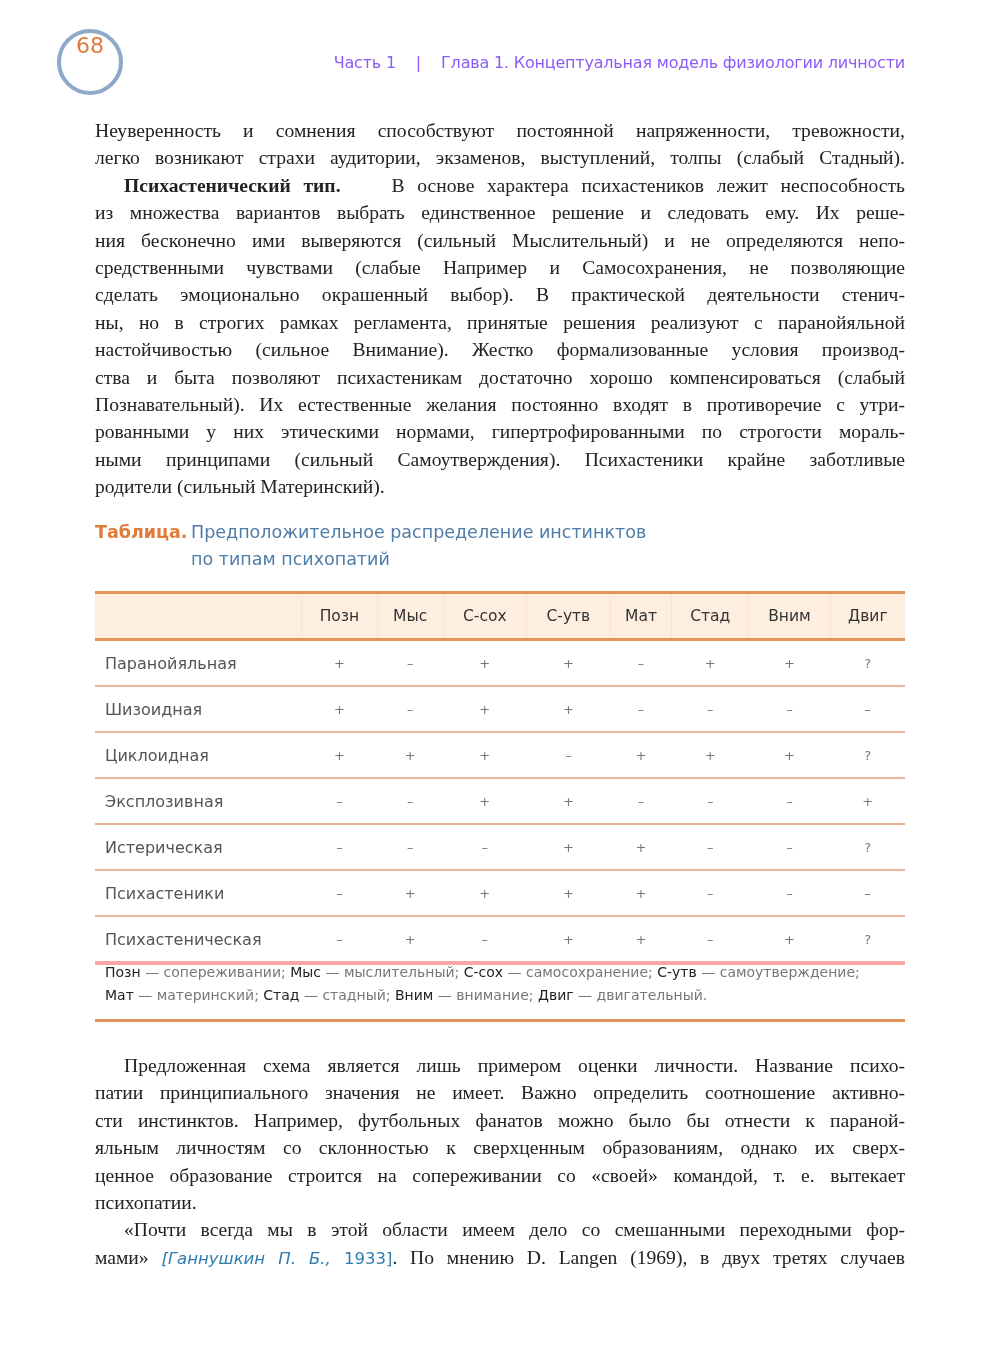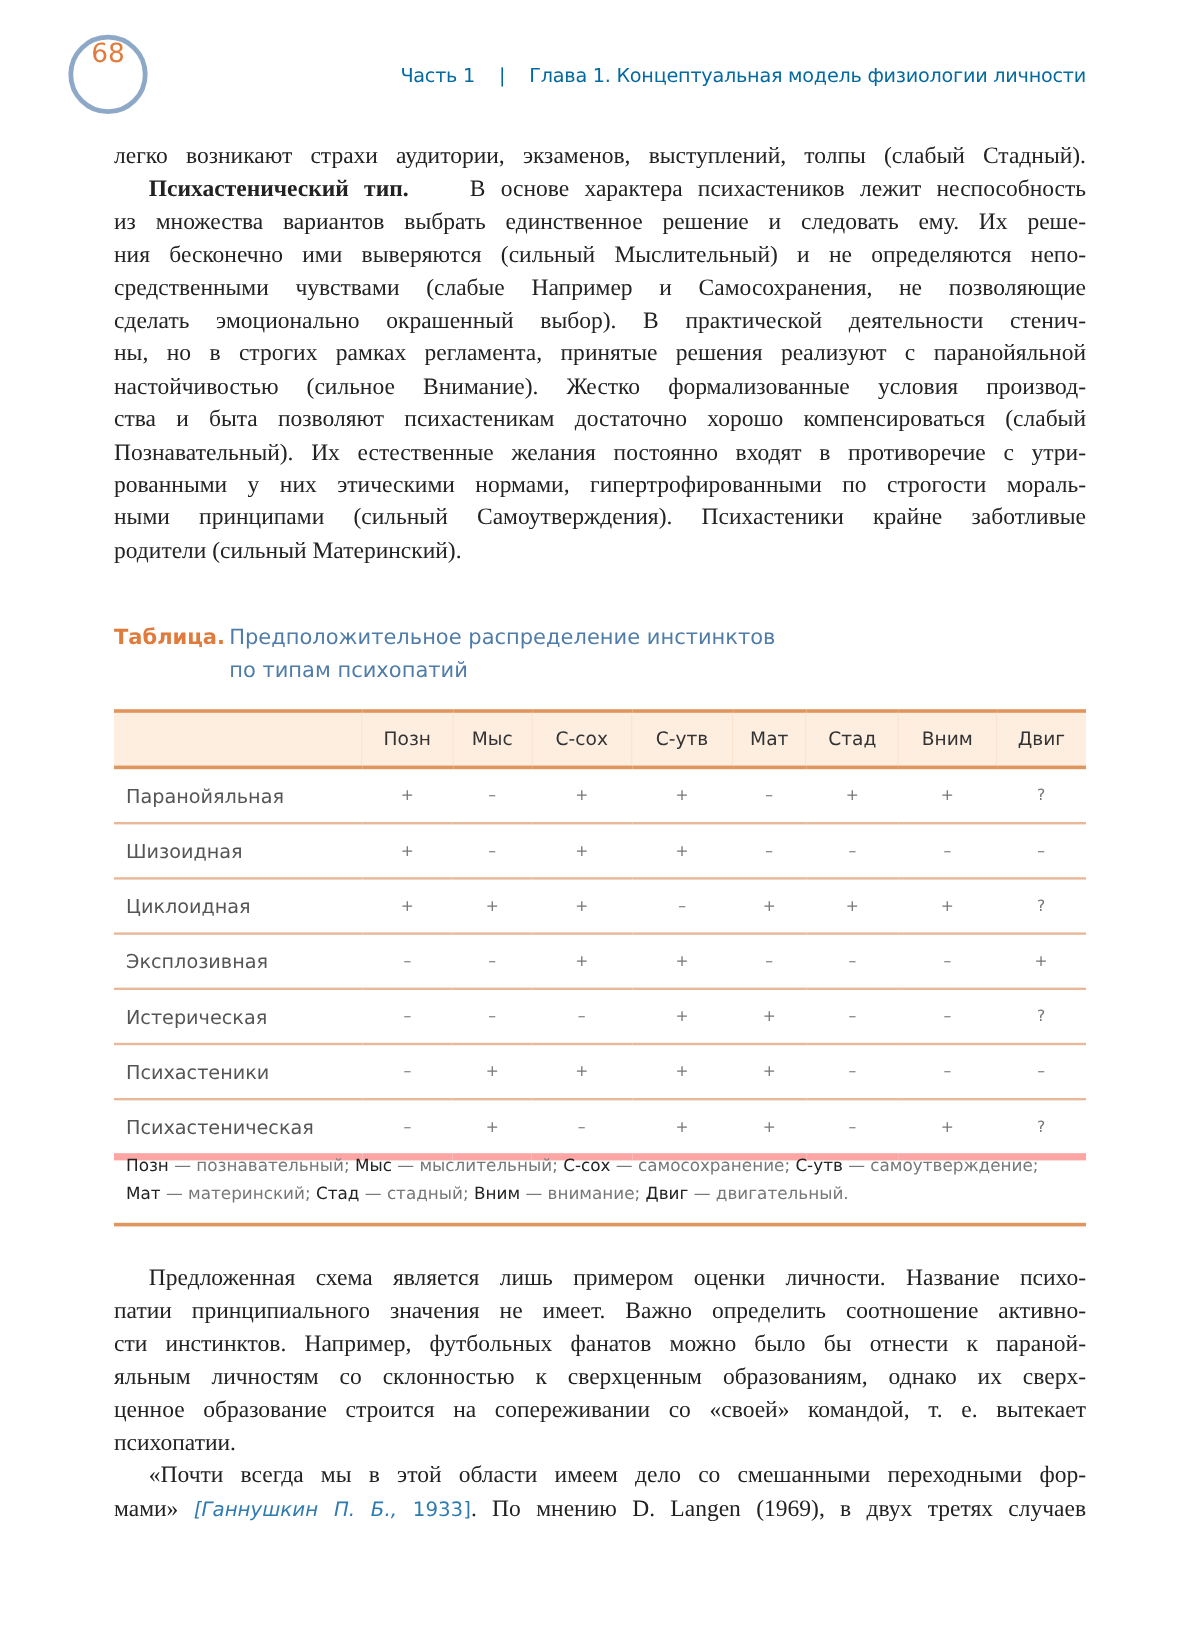--- a/index.html
+++ b/index.html
@@ -7,21 +7,21 @@
 
   .page-number-circle {
     position: absolute; left: 57px; top: 29px;
     width: 66px; height: 66px; border-radius: 50%;
     border: 4px solid #8ea9c8; box-sizing: border-box;
     display: flex; align-items: flex-start; justify-content: center;
     font-family: "DejaVu Sans", sans-serif; font-size: 22px; color: #e07b3c;
   }
   .running-header {
     position: absolute; right: 95px; top: 53px;
-    font-family: "DejaVu Sans", sans-serif; font-size: 16px; color: #0369a1;
+    font-family: "DejaVu Sans", sans-serif; font-size: 16px; color: #8b5cf6;
     white-space: nowrap; letter-spacing: -0.2px;
   }
   .running-header .sep { margin: 0 20px; }
   .running-header .chap { }
 
   .body-text {
     position: absolute; left: 95px; width: 810px;
     font-family: "Liberation Serif", serif; font-size: 19.6px; line-height: 27.4px;
     color: #222; text-align: justify;
   }
@@ -51,21 +51,21 @@
     border-left: 1px solid #fbe3cf; padding: 0;
   }
   .data-table th:first-child { border-left: none; width: 206px; }
   .data-table td {
     height: 44px; font-size: 13px; color: #777; text-align: center;
     border-bottom: 2px solid #e8b898; padding: 0;
   }
   .data-table td.row-label {
     text-align: left; padding-left: 10px; font-size: 16px; color: #555;
   }
-  .data-table tbody tr:last-child td { border-bottom: 6px solid #fca5a5; }
+  .data-table tbody tr:last-child td { border-bottom: 4px solid #fca5a5; }
 
   .legend {
     position: absolute; left: 95px; top: 961px; width: 810px;
     font-family: "DejaVu Sans", sans-serif; font-size: 14px; line-height: 23px; color: #777;
     padding: 0 10px 12px 10px; box-sizing: border-box;
     border-bottom: 3px solid #e0955c;
   }
   .legend b { font-weight: normal; color: #222; }
 </style>
 </head>
@@ -73,20 +73,21 @@
 
 <div class="page-number-circle">
   <span>68</span>
 </div>
 <div class="running-header">
   <span>Часть 1</span><span class="sep">|</span><span class="chap">Глава 1.  Концептуальная модель физиологии личности</span>
 </div>
 
 <div class="body-text" style="top:117px;">
   <p>
+    <span class="line">Неуверенность и сомнения способствуют постоянной напряженности, тревожности,</span>
     <span class="line">легко возникают страхи аудитории, экзаменов, выступлений, толпы (слабый Стадный).</span>
   </p>
   <p>
     <span class="line" style="padding-left:29px;"><span class="lead">Психастенический тип.</span>&nbsp;&nbsp;&nbsp; <span>В основе характера психастеников лежит неспособность</span></span>
     <span class="line">из множества вариантов выбрать единственное решение и следовать ему. Их реше-</span>
     <span class="line">ния бесконечно ими выверяются (сильный Мыслительный) и не определяются непо-</span>
     <span class="line">средственными чувствами (слабые Например и Самосохранения, не позволяющие</span>
     <span class="line">сделать эмоционально окрашенный выбор). В практической деятельности стенич-</span>
     <span class="line">ны, но в строгих рамках регламента, принятые решения реализуют с паранойяльной</span>
     <span class="line">настойчивостью (сильное Внимание). Жестко формализованные условия производ-</span>
@@ -190,21 +191,21 @@
         <td>–</td>
         <td>+</td>
         <td>+</td>
         <td>–</td>
         <td>+</td>
         <td>?</td>
       </tr>
     </tbody>
 </table>
 
-<div class="legend" id="legend"><b>Позн</b><span> — познавательный; </span><b>Мыс</b><span> — мыслительный; </span><b>С-сох</b><span> — самосохранение; </span><b>С-утв</b><span> — самоутверждение;</span><br><b>Мат</b><span> — материнский; </span><b>Стад</b><span> — стадный; </span><b>Вним</b><span> — внимание; </span><b>Двиг</b><span> — двигательный.</span></div>
+<div class="legend" id="legend"><b>Позн</b><span> — сопереживании; </span><b>Мыс</b><span> — мыслительный; </span><b>С-сох</b><span> — самосохранение; </span><b>С-утв</b><span> — самоутверждение;</span><br><b>Мат</b><span> — материнский; </span><b>Стад</b><span> — стадный; </span><b>Вним</b><span> — внимание; </span><b>Двиг</b><span> — двигательный.</span></div>
 
 <div class="body-text" style="top:1052px;">
   <p>
     <span class="line" style="padding-left:29px;">Предложенная схема является лишь примером оценки личности. Название психо-</span>
     <span class="line">патии принципиального значения не имеет. Важно определить соотношение активно-</span>
     <span class="line">сти инстинктов. Например, футбольных фанатов можно было бы отнести к параной-</span>
     <span class="line">яльным личностям со склонностью к сверхценным образованиям, однако их сверх-</span>
     <span class="line">ценное образование строится на сопереживании со «своей» командой, т. е. вытекает</span>
     <span class="line last">психопатии.</span>
   </p>

